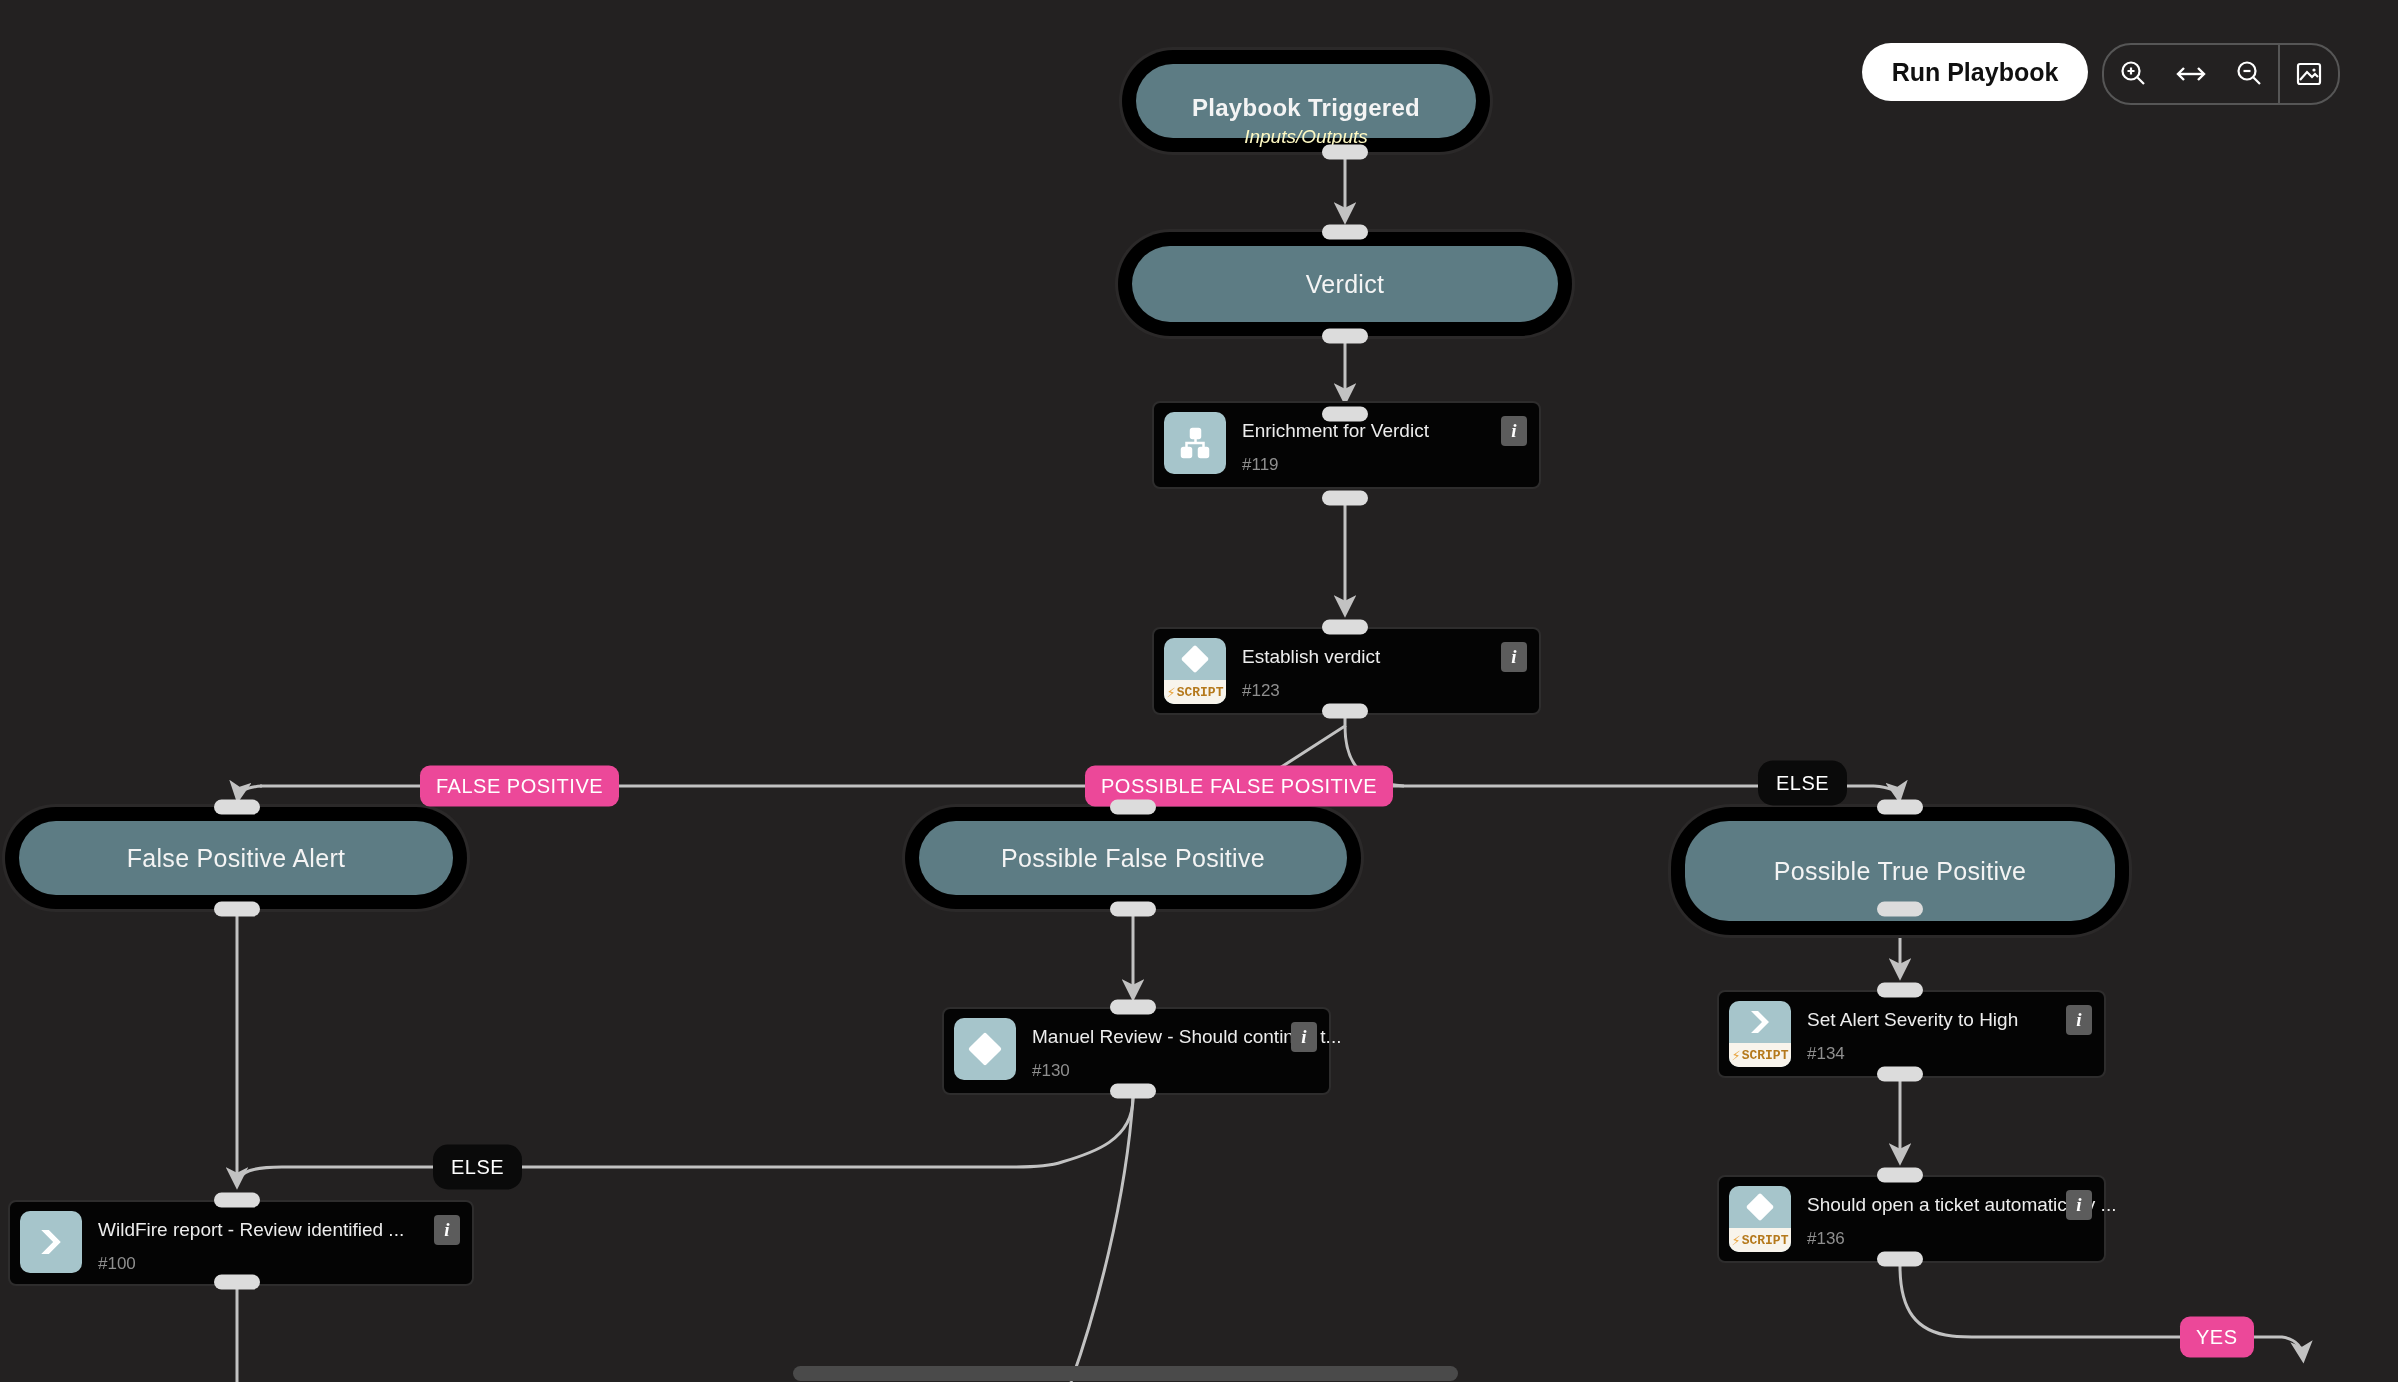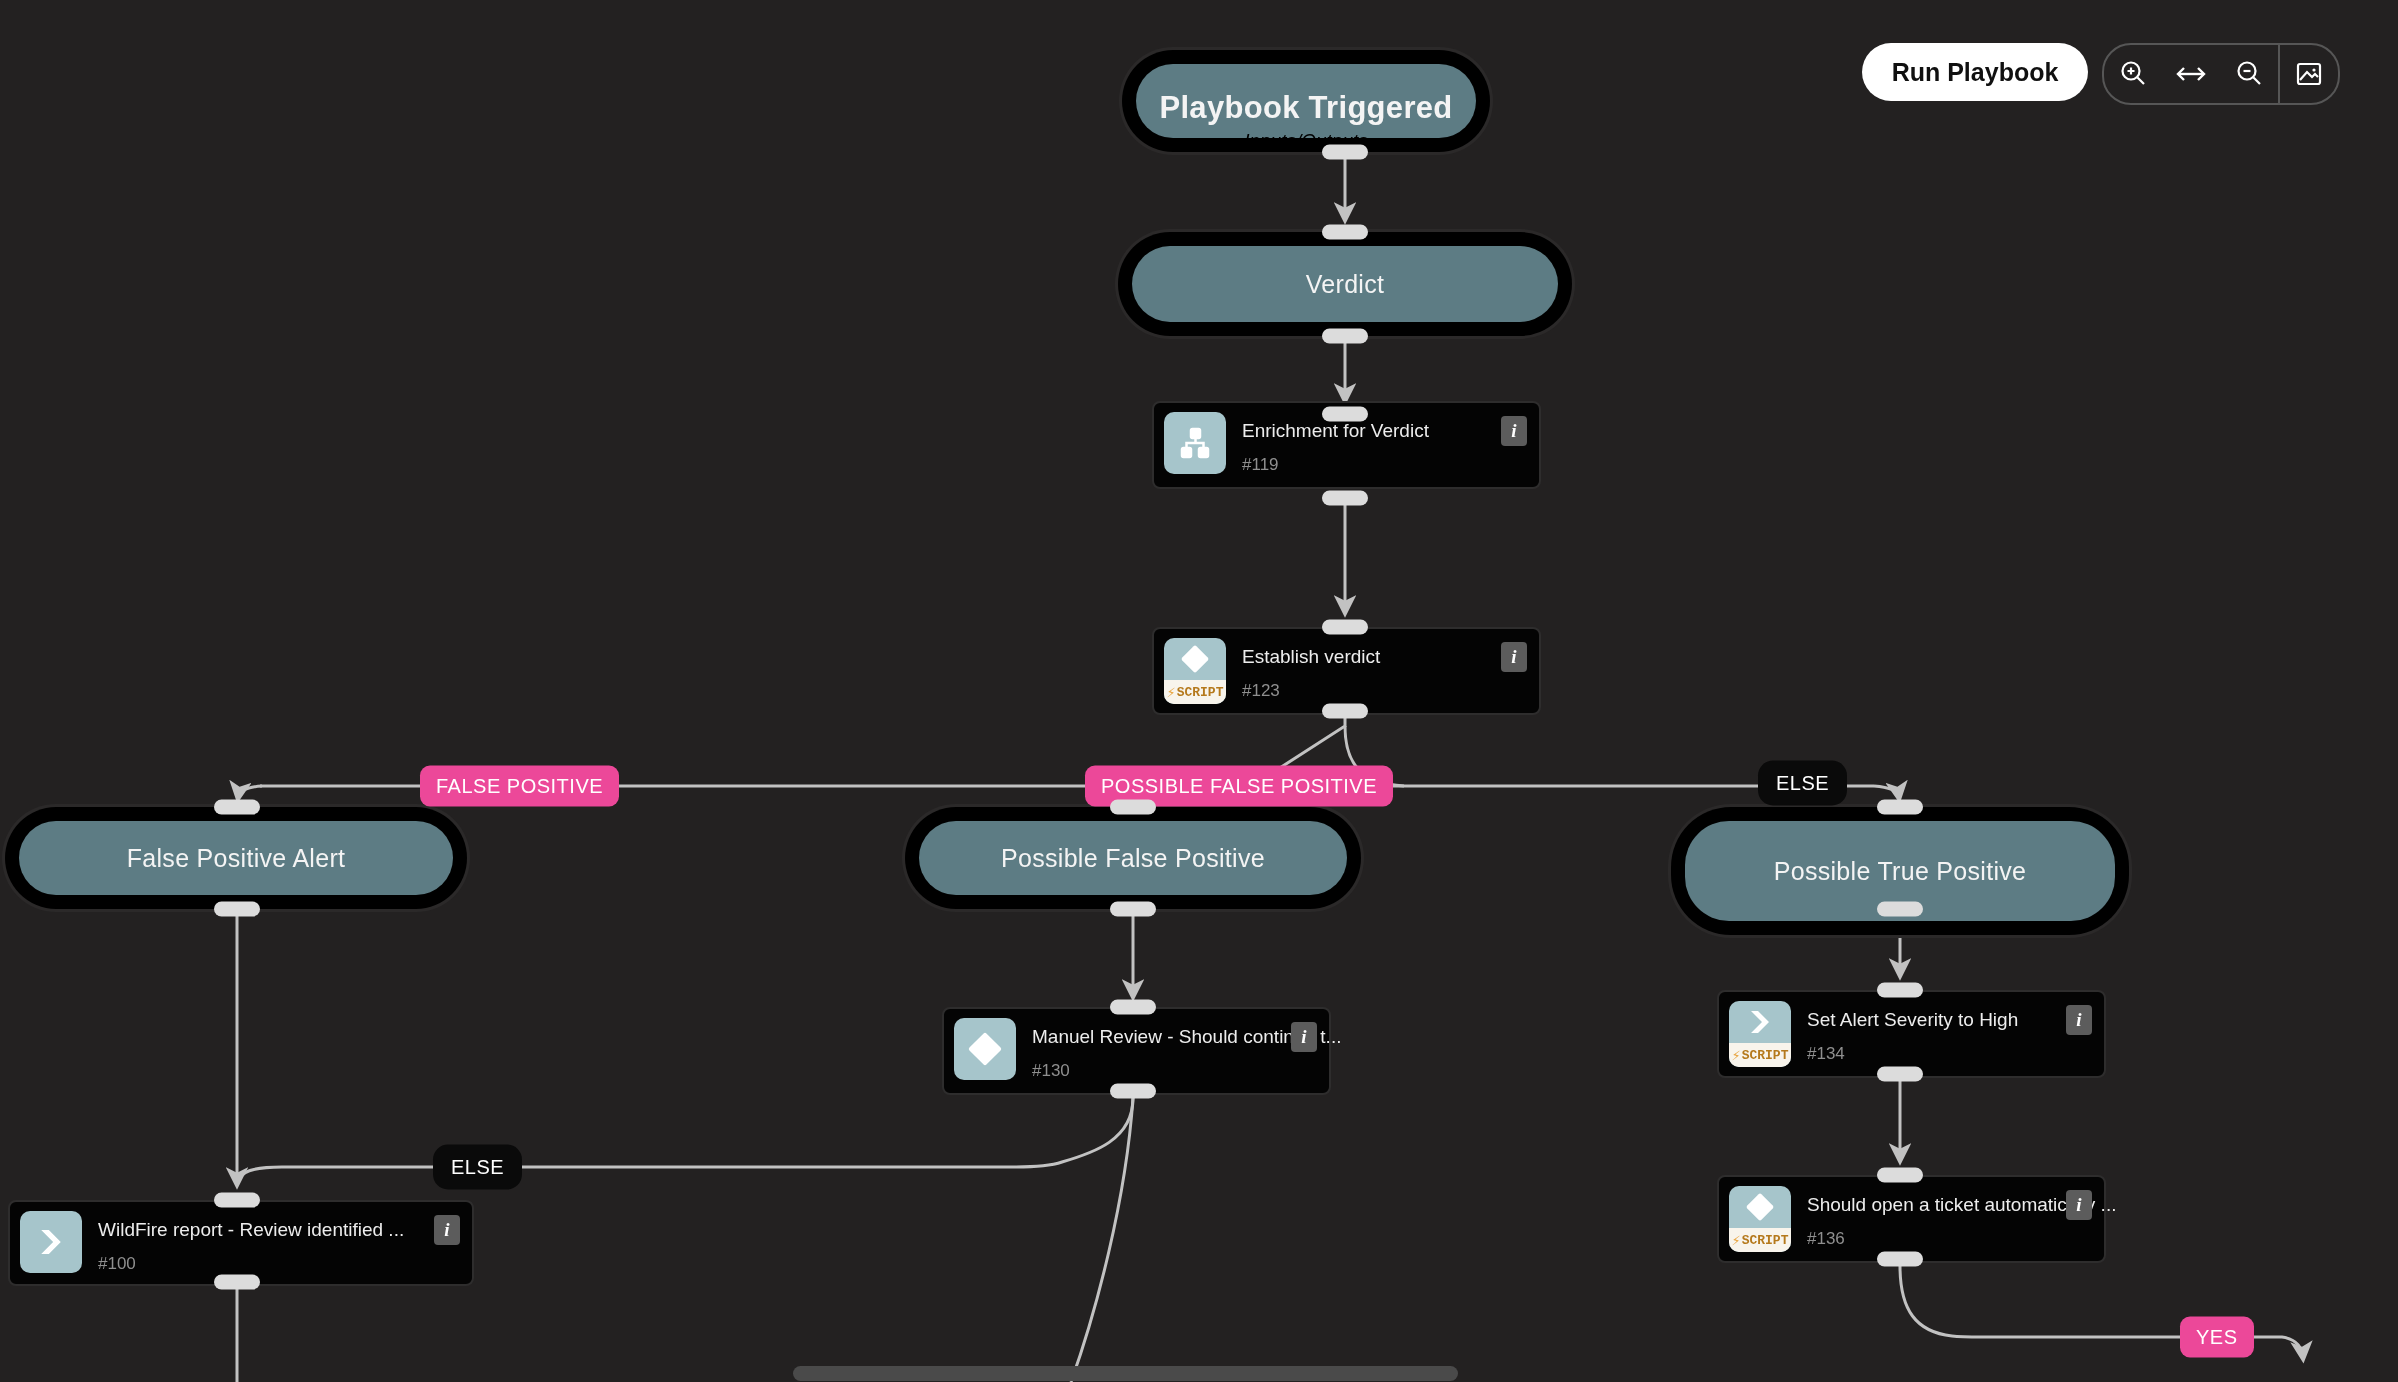--- a/index.html
+++ b/index.html
@@ -8,22 +8,22 @@
   .canvas{position:absolute;inset:0;}
   svg.edges{position:absolute;left:0;top:0;z-index:1;}
 
   
   .pillnode{position:absolute;background:#000;border-radius:60px;z-index:2;
             box-shadow:0 0 0 3px #2b2929;}
   .pillnode .inner{position:absolute;inset:14px;background:#5d7c84;border-radius:44px;
             display:flex;flex-direction:column;align-items:center;justify-content:center;
             color:#f4f4f4;text-align:center;}
   .pill-title{font-size:25px;letter-spacing:.3px;}
-  .pill-title.big{font-size:31px;font-weight:bold;margin-top:40px;}
-  .pill-sub{font-size:19px;font-style:italic;margin-top:4px;color:#000000;}
+  .pill-title.big{font-size:24px;font-weight:bold;margin-top:40px;}
+  .pill-sub{font-size:19px;font-style:italic;margin-top:4px;color:#fef9c3;}
 
   
   .task{position:absolute;background:#040404;border:2px solid #2e2d2d;border-radius:8px;z-index:2;}
   .task-title{position:absolute;left:88px;top:17px;font-size:19px;color:#ededed;white-space:nowrap;}
   .task-id{position:absolute;left:88px;top:52px;font-size:17px;color:#8f8f8f;}
   .info{position:absolute;right:12px;top:13px;width:26px;height:30px;background:#5c5c5c;
         border-radius:4px;color:#fff;display:flex;align-items:center;justify-content:center;
         font-family:"Liberation Serif",serif;font-weight:bold;font-style:italic;font-size:19px;}
   .tile{position:absolute;left:10px;top:9px;width:62px;height:62px;border-radius:10px;
         background:#a6c5cb;display:flex;align-items:center;justify-content:center;overflow:hidden;}

